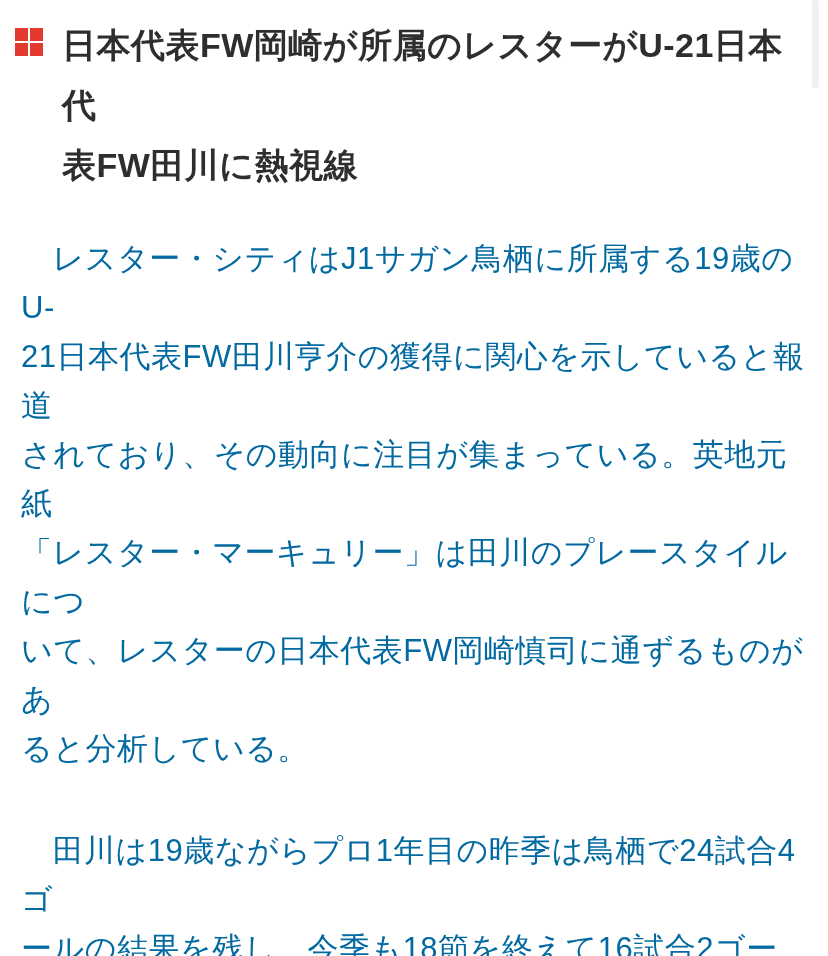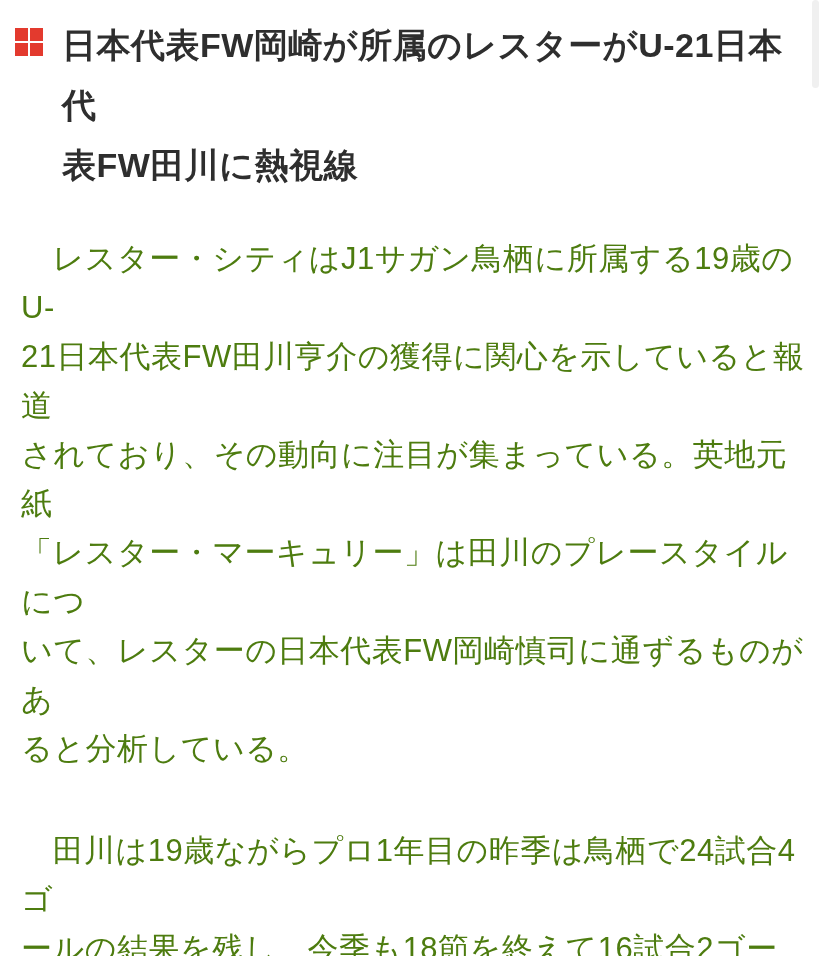--- a/index.html
+++ b/index.html
@@ -55,21 +55,21 @@
     white-space: pre-line;
   }
   
   .article-body {
     padding: 0 21px;
   }
   .article-body p {
     margin: 0;
     font-size: 31px;
     line-height: 49px;
-    color: #4d7c0f;
+    color: #0369a1;
     letter-spacing: 0.5px;
     white-space: pre-line;
   }
   .article-body p.para-1 {
     margin-top: 39px;
     margin-bottom: 53px;
   }
 </style>
 </head>
 <body>

